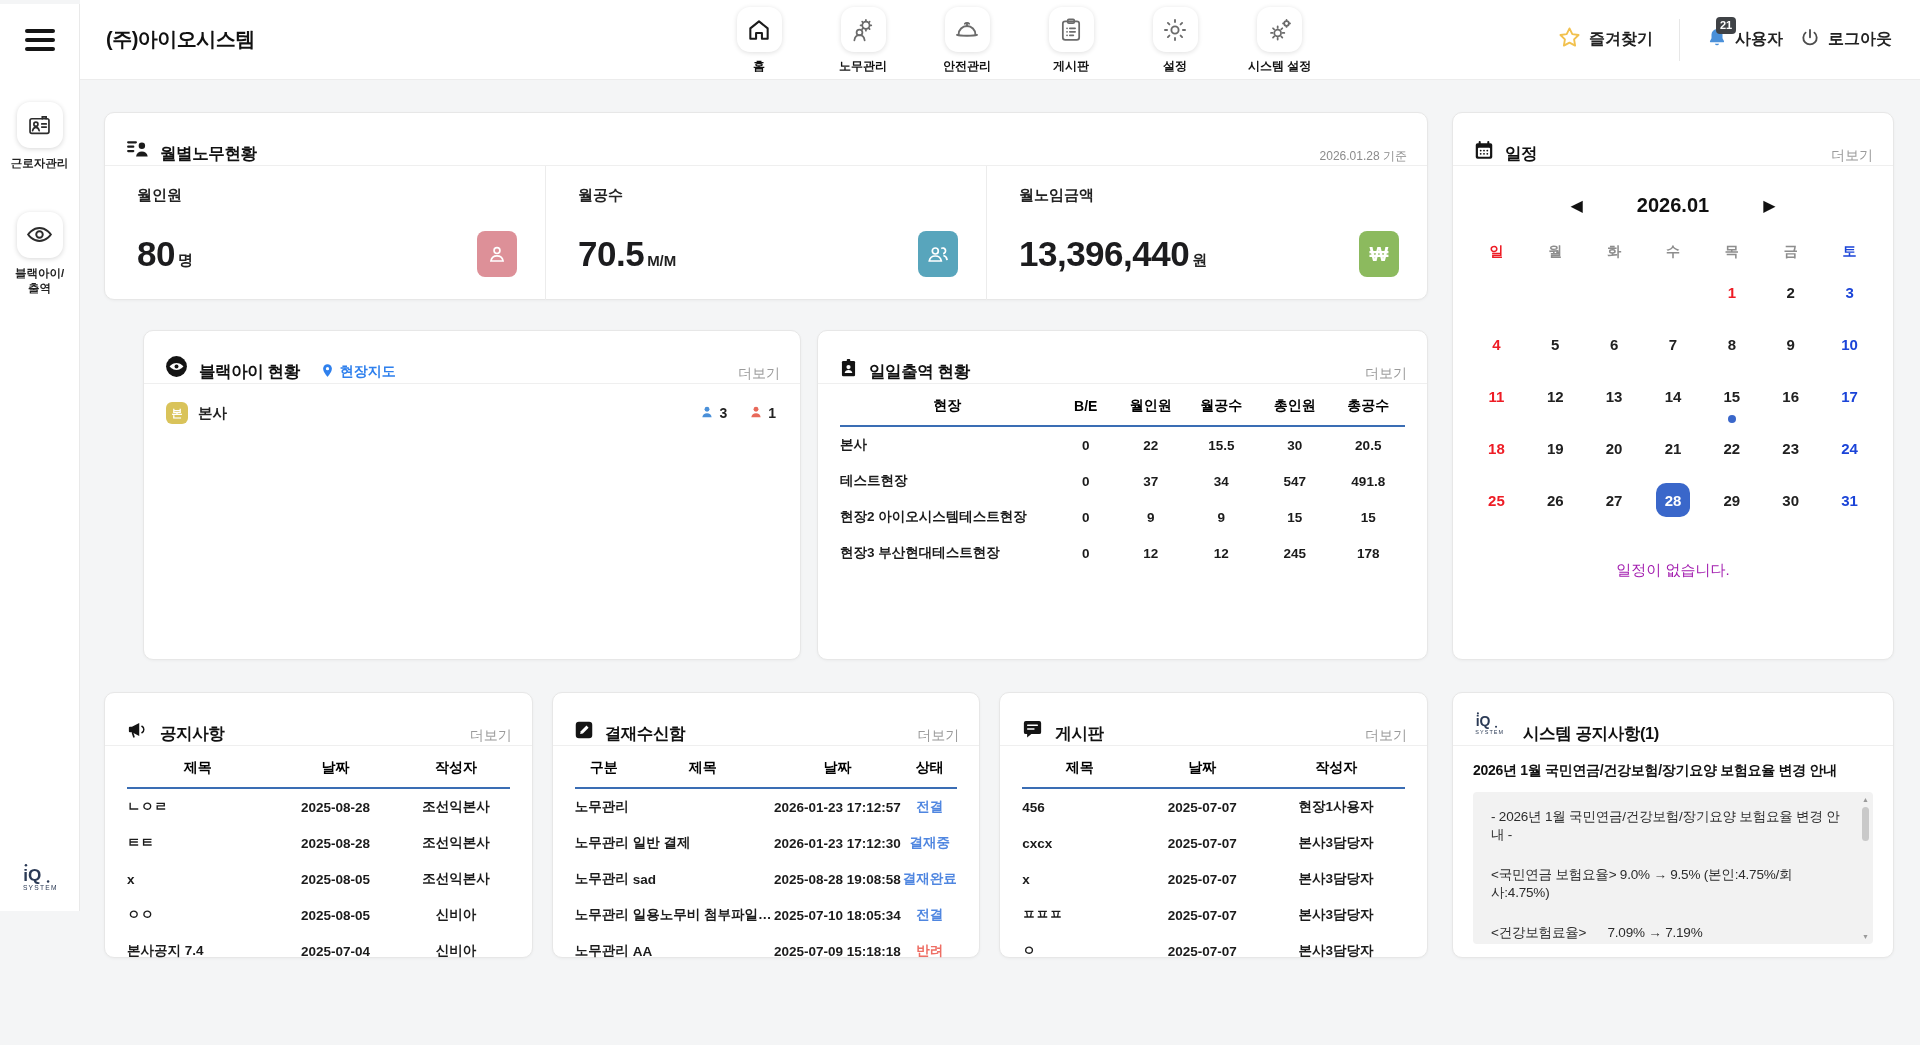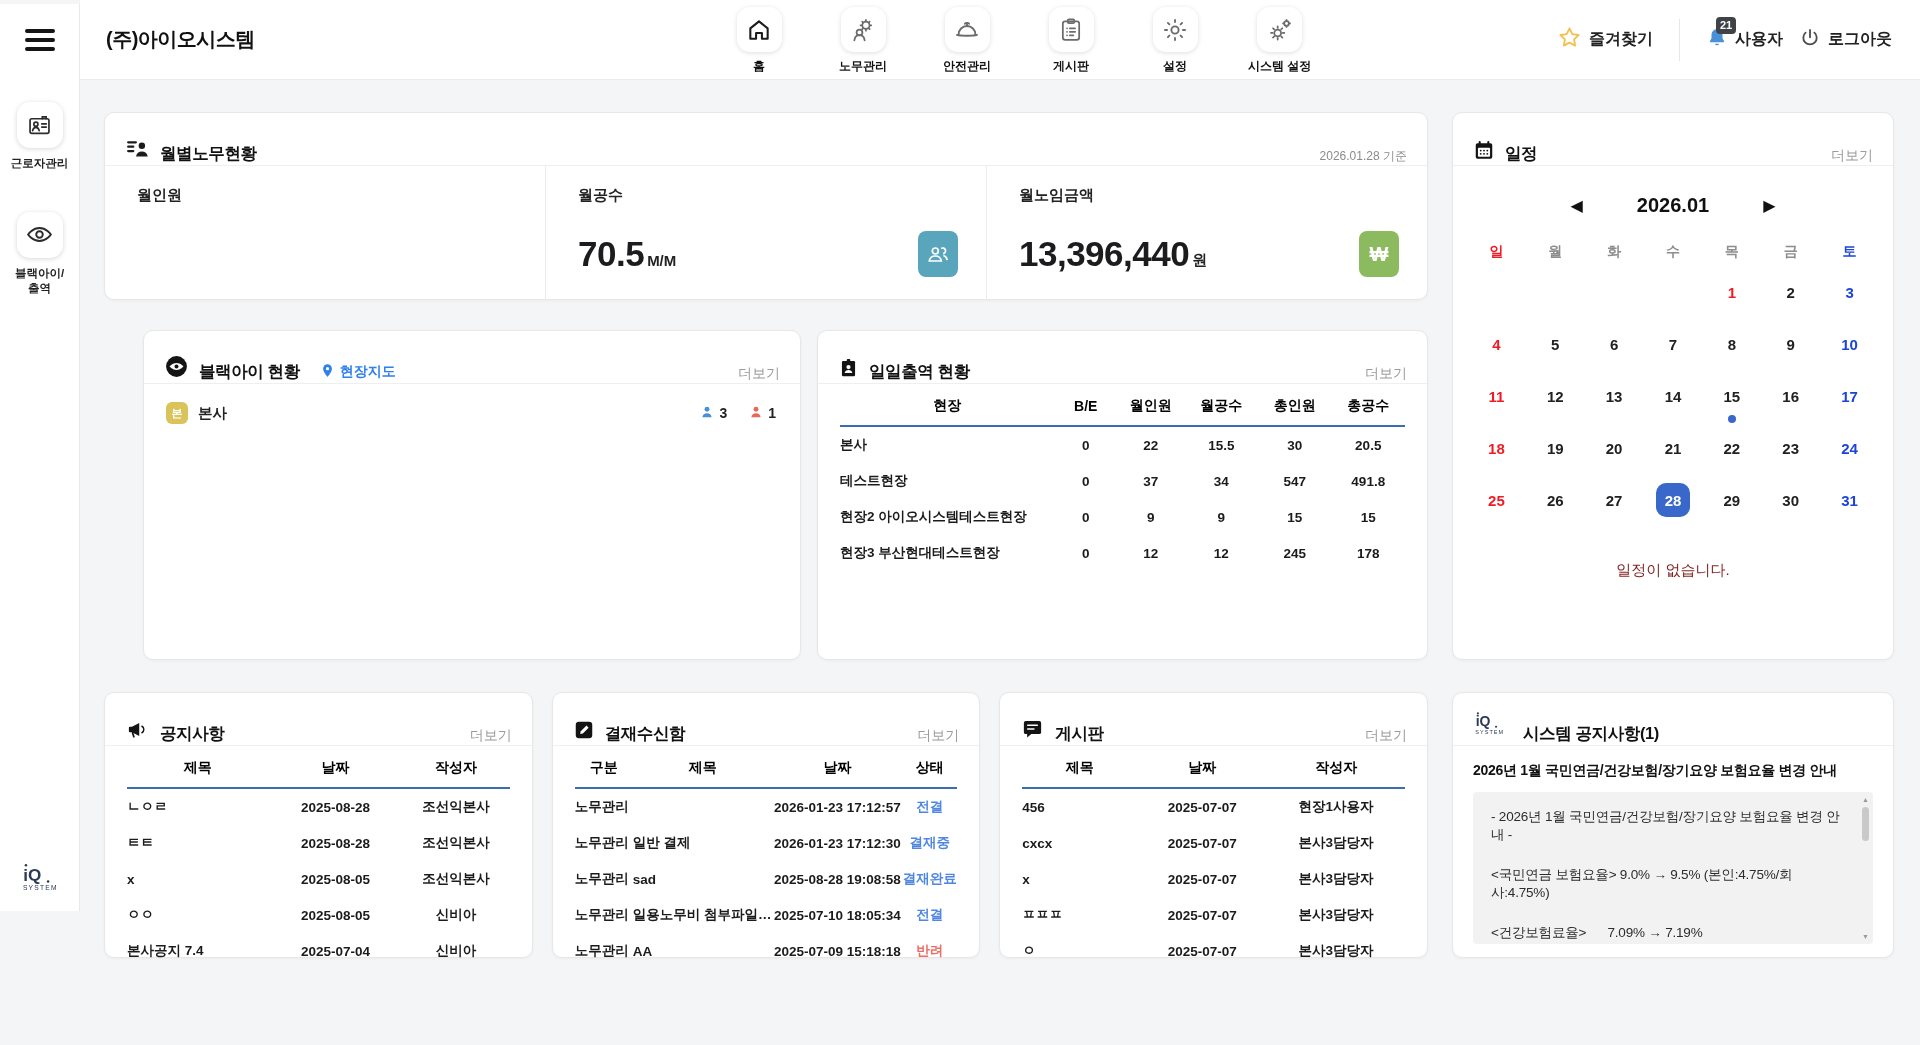--- a/index.html
+++ b/index.html
@@ -87,21 +87,21 @@
   .cal-month { font-size:20px; font-weight:800; color:#111; }
   .cal-grid { display:grid; grid-template-columns:repeat(7,1fr); padding:0 14px; margin-top:18px; }
   .cal-dow { text-align:center; font-size:14px; font-weight:700; color:#8d8d8d; padding:8px 0 14px; }
   .cal-dow.sun { color:#ee1c25; } .cal-dow.sat { color:#1b44d8; }
   .cal-cell { height:52px; display:flex; flex-direction:column; align-items:center; cursor:pointer; }
   .cal-day { width:34px; height:34px; display:flex; align-items:center; justify-content:center;
     font-size:15px; font-weight:700; color:#212121; border-radius:10px; }
   .cal-day.sun { color:#ee1c25; } .cal-day.sat { color:#1b44d8; }
   .cal-day.sel { background:#3a67ca; color:#fff; }
   .cal-dot { width:8px; height:8px; border-radius:50%; background:#3a67ca; margin-top:2px; }
-  .cal-empty { text-align:center; font-size:15px; color:#7f1d1d; margin-top:26px; }
+  .cal-empty { text-align:center; font-size:15px; color:#a21caf; margin-top:26px; }
 
   
   .row3 { display:flex; gap:19px; }
   .row3 .card { flex:1; height:266px; }
 
   
   .sysnotice-card { height:266px; }
   .sys-body { padding:16px 20px 0; }
   .sys-heading { font-size:14px; font-weight:800; color:#111; letter-spacing:-0.3px; }
   .sys-box { margin-top:12px; background:#f2f2f2; border-radius:4px; height:152px; position:relative;
@@ -257,20 +257,30 @@
                 <rect x="2" y="13.4" width="7" height="2.1" rx="1"></rect>
                 <circle cx="16.2" cy="9.4" r="3.1"></circle>
                 <path d="M10.6 19.6c.5-3.1 2.7-4.7 5.6-4.7s5.1 1.6 5.6 4.7z"></path>
               </svg></span>
           <span class="card-title">월별노무현황</span>
           <span class="asof">2026.01.28 기준</span>
         </div>
         <div class="stats">
             <div class="stat">
               <div class="stat-label">월인원</div>
+              <div class="stat-bottom">
+                <span class="stat-value">80</span>
+                <span class="stat-unit">명</span>
+                <span class="stat-tile" style="background:#dd9098">
+                  <svg width="22" height="24" viewBox="0 0 24 24" fill="none" stroke="#fff" stroke-width="1.8">
+                    <circle cx="12" cy="8.3" r="3.2"></circle>
+                    <path d="M5.4 19.6c.6-3.6 3-5.5 6.6-5.5s6 1.9 6.6 5.5z"></path>
+                  </svg>
+                </span>
+              </div>
             </div>
             <div class="stat">
               <div class="stat-label">월공수</div>
               <div class="stat-bottom">
                 <span class="stat-value">70.5</span>
                 <span class="stat-unit">M/M</span>
                 <span class="stat-tile" style="background:#58a5bc">
                   <svg width="24" height="24" viewBox="0 0 24 24" fill="none" stroke="#fff" stroke-width="1.7">
                     <circle cx="9.3" cy="9" r="3"></circle>
                     <path d="M3.3 19c.5-3.3 2.7-5 6-5s5.5 1.7 6 5z"></path>

